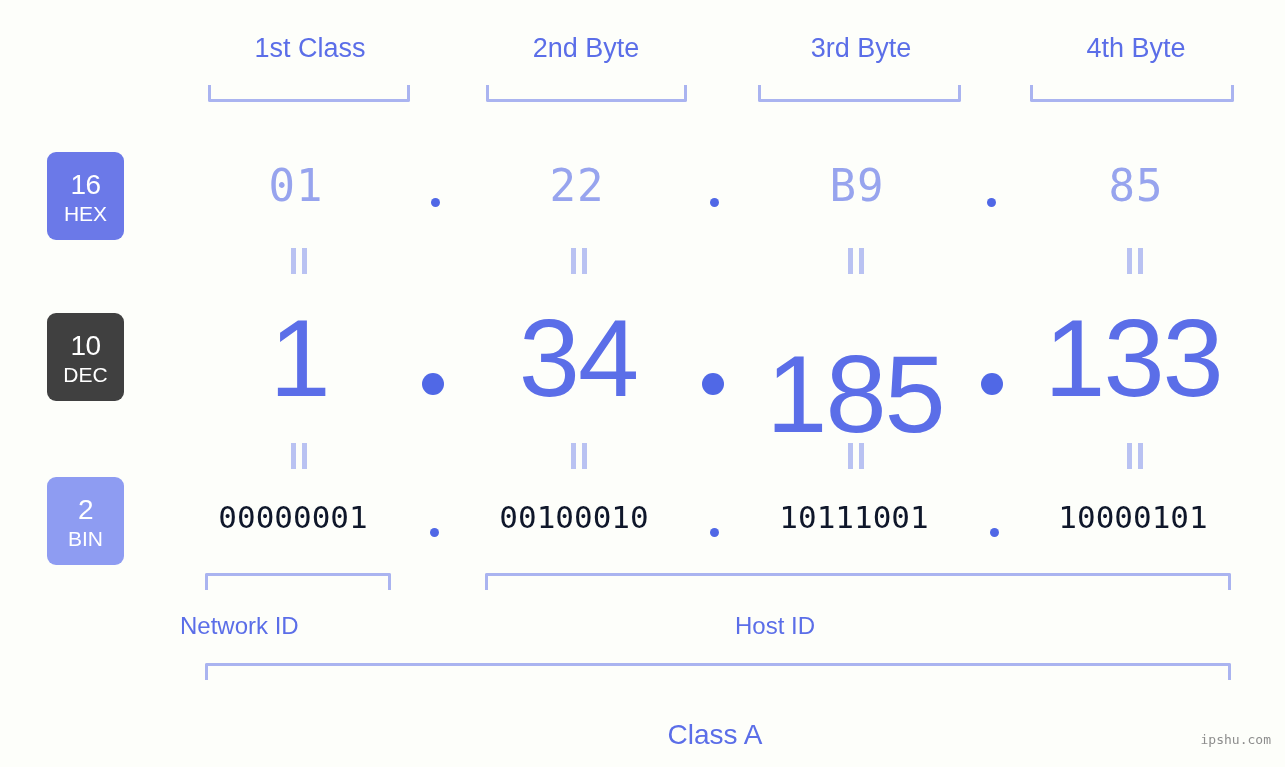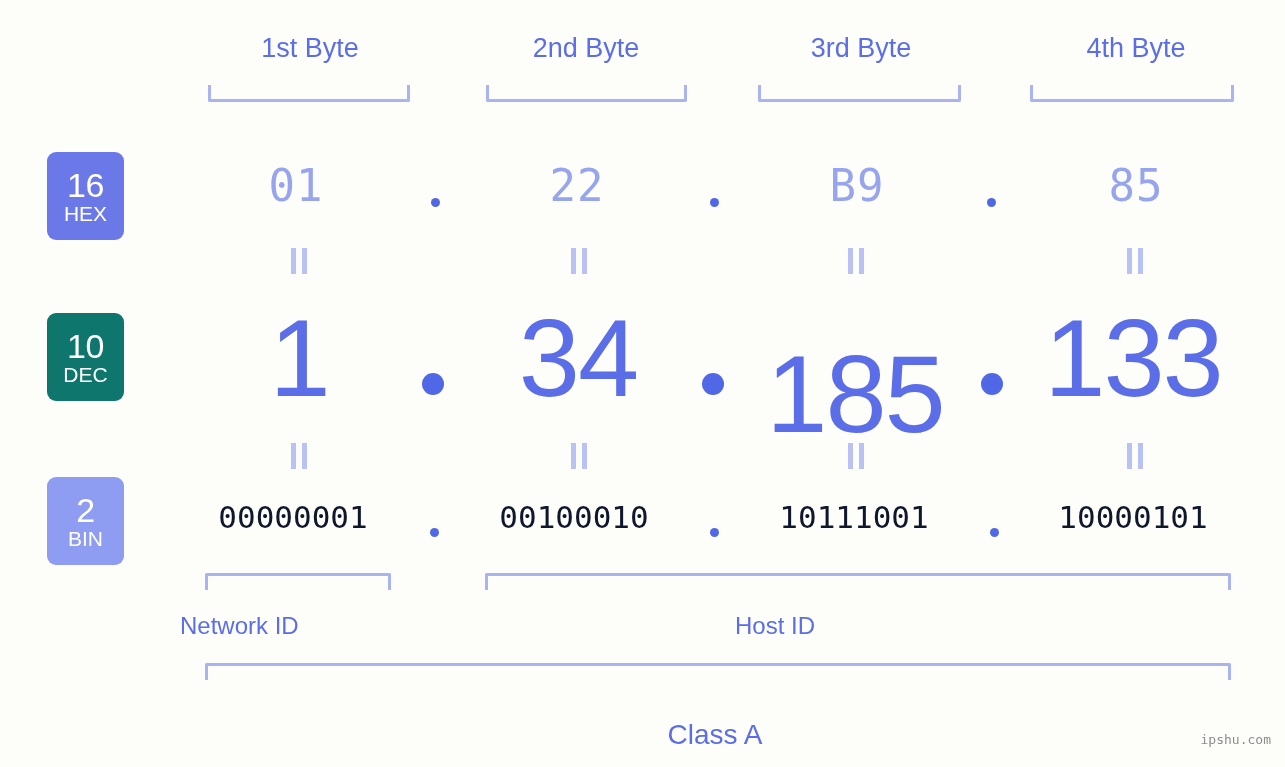--- a/index.html
+++ b/index.html
@@ -62,21 +62,21 @@
     color: #ffffff;
     display: flex;
     flex-direction: column;
     align-items: center;
     justify-content: center;
     font-family: "Liberation Sans", sans-serif;
     box-sizing: border-box;
     padding-top: 2px;
   }
   .badge .num {
-    font-size: 34px;
+    font-size: 28px;
     line-height: 34px;
     font-weight: 400;
     letter-spacing: -0.5px;
   }
   .badge .word {
     font-size: 21px;
     line-height: 24px;
     font-weight: 400;
     letter-spacing: 0px;
   }
@@ -170,21 +170,21 @@
     letter-spacing: 0px;
   }
 </style>
 </head>
 <body>
 
 <div id="stage">
 
   <div>
     <div class="byte-label" style="left:190px;">
-      <span>1st Byte</span>
+      <span>1st Class</span>
     </div>
     <div class="bracket-top" style="left:208px;top:85px;width:196px;"></div>
 
     <div class="byte-label" style="left:466px;">
       <span>2nd Byte</span>
     </div>
     <div class="bracket-top" style="left:486px;top:85px;width:195px;"></div>
 
     <div class="byte-label" style="left:741px;">
       <span>3rd Byte</span>
@@ -224,21 +224,21 @@
     <div class="eqmark" style="left:848px;top:248px;">
         <i class="a"></i>
         <i class="b"></i>
       </div>
     <div class="eqmark" style="left:1127px;top:248px;">
         <i class="a"></i>
         <i class="b"></i>
       </div>
   </div>
 
-  <div class="badge" style="top:313px;background:#0f766e;">
+  <div class="badge" style="top:313px;background:#404040;">
     <span class="num">10</span>
     <span class="word">DEC</span>
   </div>
 
   <div class="row-dec">
     <div class="octet" style="left:239px;width:120px;">1</div>
     <div class="dot dot-dec" style="left:422px;"></div>
     <div class="octet" style="left:458px;width:240px;">34</div>
     <div class="dot dot-dec" style="left:702px;"></div>
     <div class="octet" style="left:735px;width:240px;margin-top:36px;">185</div>

